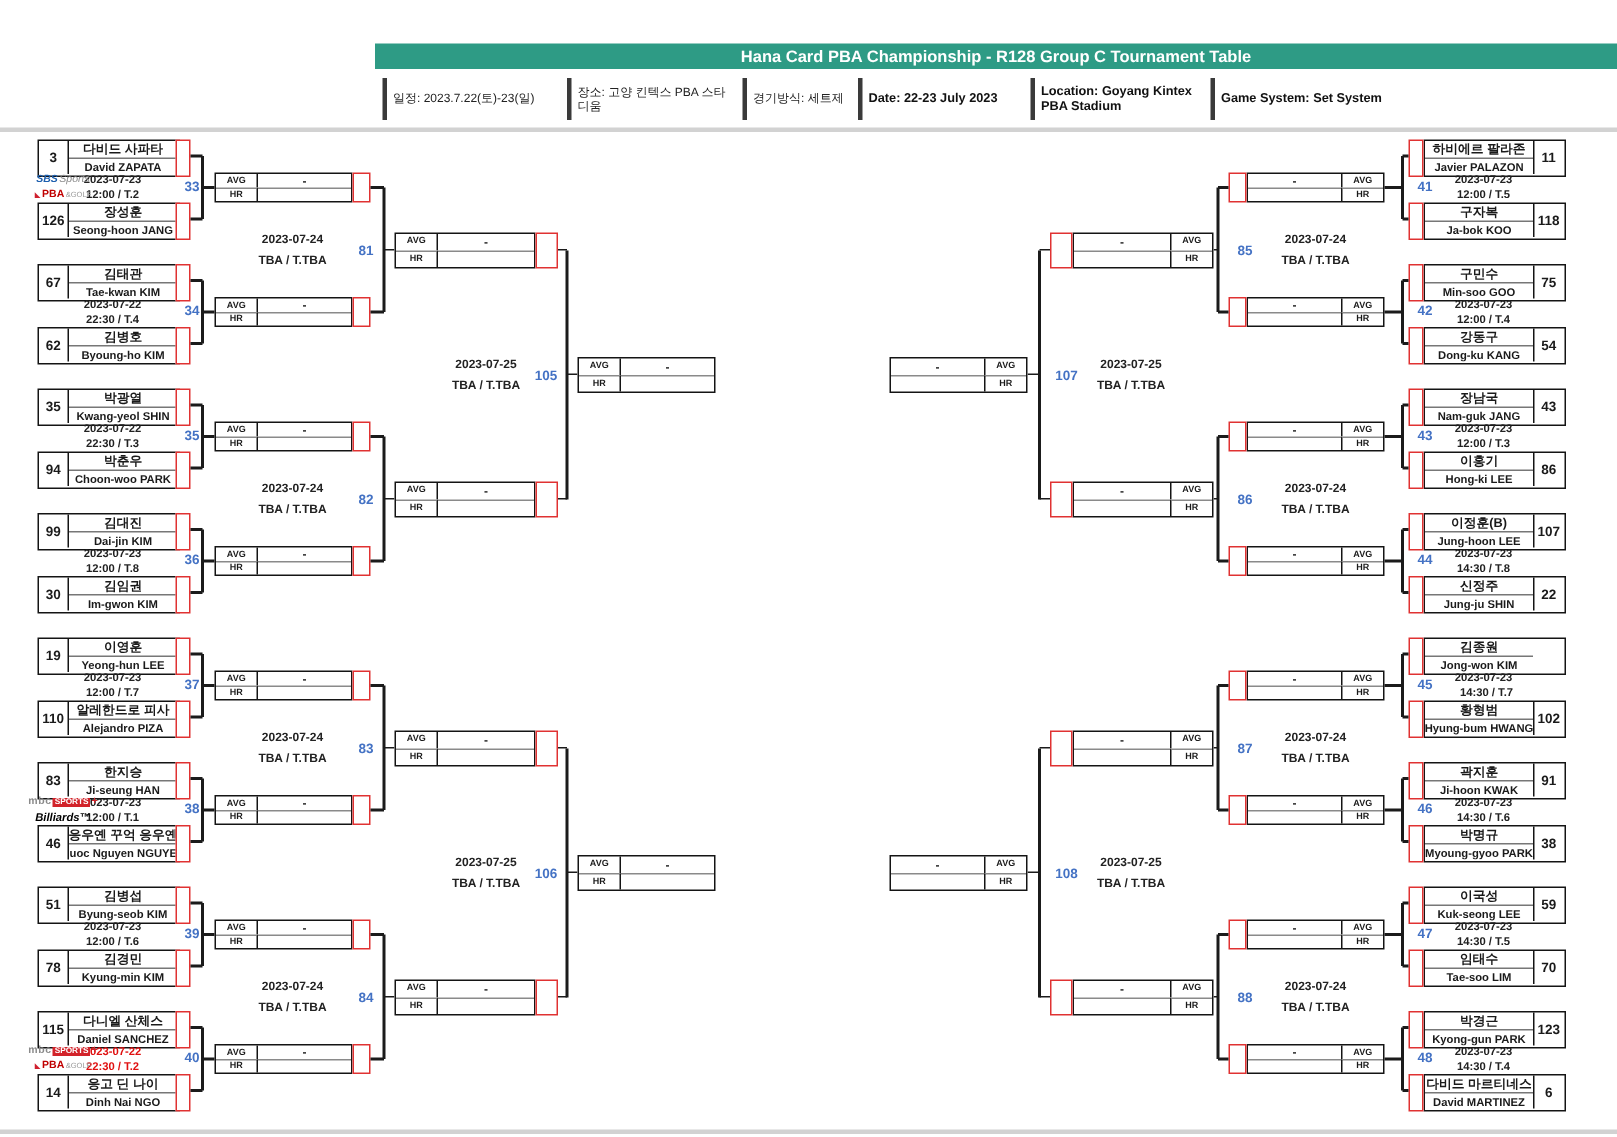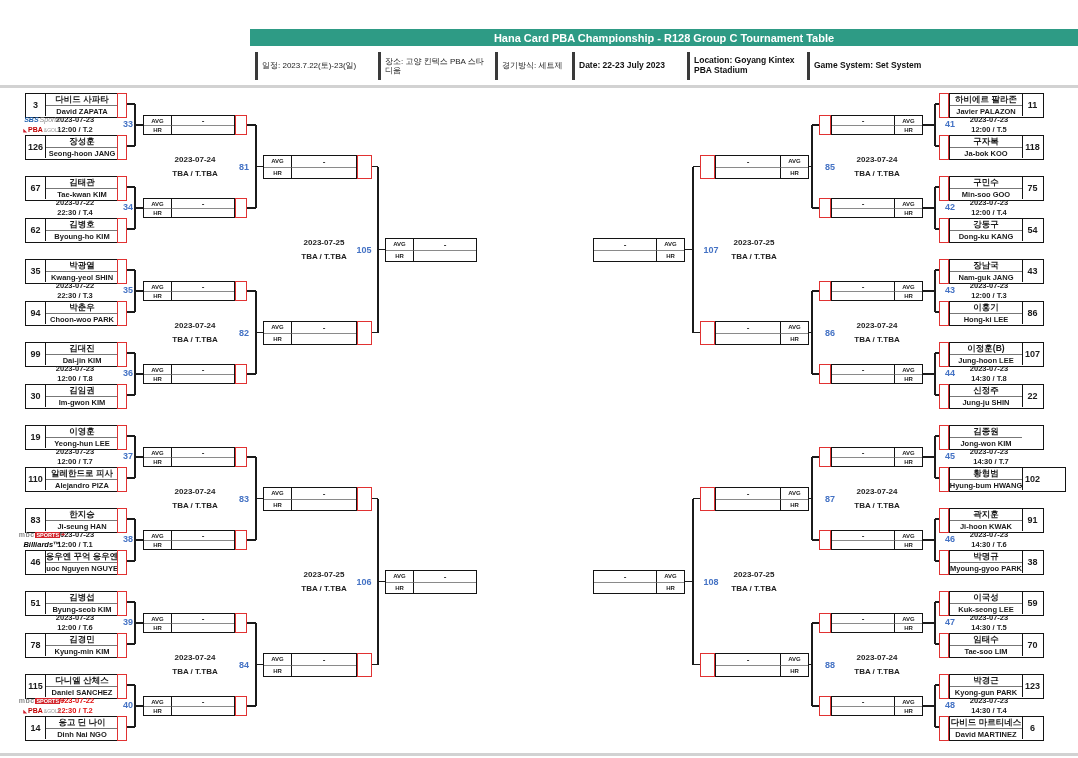--- a/index.html
+++ b/index.html
@@ -505,21 +505,21 @@
       <div class="conn" style="left: 935px; top: 352.2px; width: 4px; height: 1.6px;"></div>
       <div class="conn" style="left: 935px; top: 394.2px; width: 4px; height: 1.6px;"></div>
       <div class="conn" style="left: 934.2px; top: 353px; width: 1.6px; height: 42px;"></div>
       <div class="conn" style="left: 923px; top: 373.2px; width: 12px; height: 1.6px;"></div>
       <div class="pbox mirror" style="left: 949px; top: 425px; width: 95px; height: 25px; grid-template-columns: 72px 20px;">
         <div class="cell kr" style="grid-column: 1;">김종원</div>
         <div class="cell seed" style="grid-area: 1 / 2 / 3; margin-top: 29px;">27</div>
         <div class="cell en" style="grid-column: 1;">Jong-won KIM</div>
       </div>
       <div class="redcell" style="left: 939px; top: 425px; width: 10px; height: 25px;"></div>
-      <div class="pbox mirror" style="left: 949px; top: 467px; width: 117px; height: 25px; grid-template-columns: 72px 20px;">
+      <div class="pbox mirror" style="left: 949px; top: 467px; width: 95px; height: 25px; grid-template-columns: 72px 20px;">
         <div class="cell kr" style="grid-column: 1;">황형범</div>
         <div class="cell seed" style="grid-area: 1 / 2 / 3;">102</div>
         <div class="cell en" style="grid-column: 1;">Hyung-bum HWANG</div>
       </div>
       <div class="redcell" style="left: 939px; top: 467px; width: 10px; height: 25px;"></div>
       <div class="dtxt" style="left: 945px; top: 446px; width: 88px; height: 10px;">2023-07-23</div>
       <div class="dtxt" style="left: 947px; top: 456px; width: 88px; height: 10px;">14:30 / T.7</div>
       <div class="mnum" style="left: 941px; top: 450px; width: 18px; height: 12px;">45</div>
       <div class="wbox mirror" style="left: 831px; top: 447px; width: 92px; height: 20px; grid-template-columns: 1fr 28px; grid-template-rows: 1fr 1fr;">
         <div class="wval">-</div>

